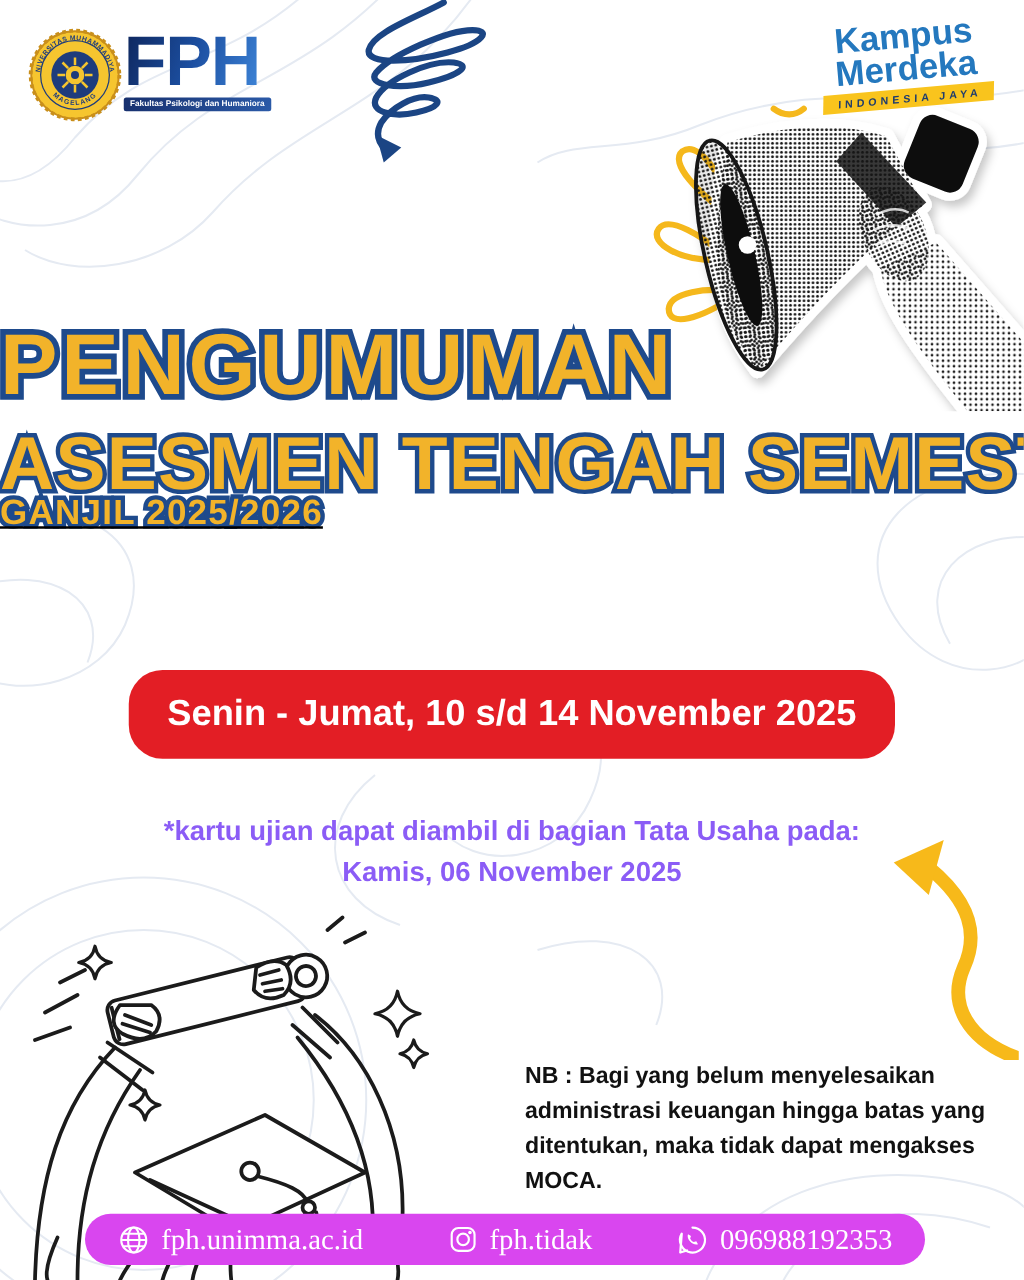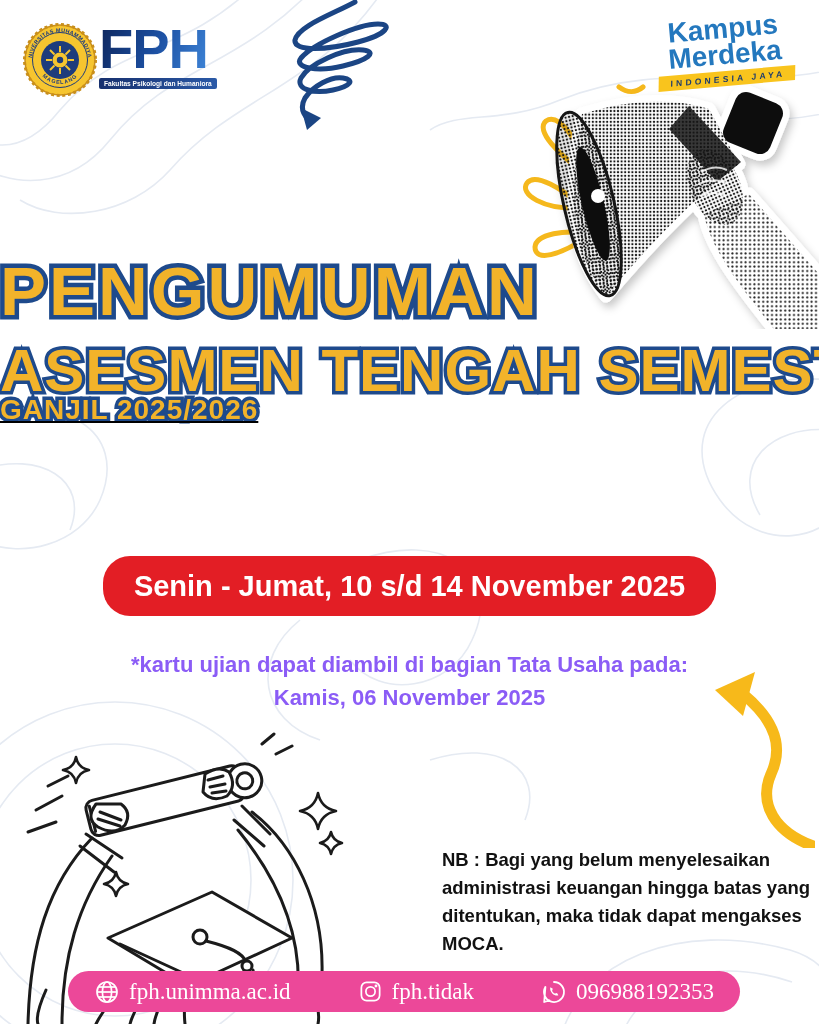--- a/index.html
+++ b/index.html
@@ -45,42 +45,42 @@
   .title-line .fill{position:relative;color:#f2b32a;z-index:1;}
   #title1{top:252px;font-size:69px;letter-spacing:3px;}
   #title1 .stroke{-webkit-text-stroke:9px #1e4a8c;}
   #title2{top:336px;font-size:60px;letter-spacing:1px;}
   #title2 .stroke{-webkit-text-stroke:7px #1e4a8c;}
   #title3{top:394px;font-size:28px;letter-spacing:1px;text-decoration:underline;}
   #title3 .stroke{-webkit-text-stroke:7px #1e4a8c;}
 
   
   #schedule{
-    left:103px;top:556px;width:613px;height:60px;z-index:4;
+    left:103px;top:536px;width:613px;height:71px;z-index:4;
     background:#e31e25;border-radius:27px;
     display:flex;align-items:center;justify-content:center;
   }
   #schedule span{color:#ffffff;font-size:29px;font-weight:bold;white-space:nowrap;}
 
   
   #pickup{left:0;right:0;top:648px;text-align:center;z-index:4;color:#8b5cf6;}
   #pickup div{font-size:22px;font-weight:bold;line-height:33px;}
 
   
   #graduate{left:0;top:732px;z-index:1;}
   #yellow-arrow{right:4px;top:662px;z-index:2;}
 
   
   #nb{left:420px;top:846px;width:372px;z-index:4;
-      color:#111111;font-size:18.5px;font-weight:bold;line-height:28px;margin-left:22px;}
+      color:#111111;font-size:18.5px;font-weight:bold;line-height:28px;}
 
   
   #footer{
     left:68px;top:971px;width:672px;height:41px;z-index:5;
-    background:#ec4899;border-radius:21px;
+    background:#d946ef;border-radius:21px;
     display:flex;align-items:center;justify-content:space-between;
     padding:0 26px;box-sizing:border-box;gap:32px;
   }
   .contact{display:flex;align-items:center;gap:9px;}
   .contact span{
     color:#ffffff;font-size:23px;
     font-family:"Liberation Serif",serif;white-space:nowrap;
   }
 </style>
 </head>

